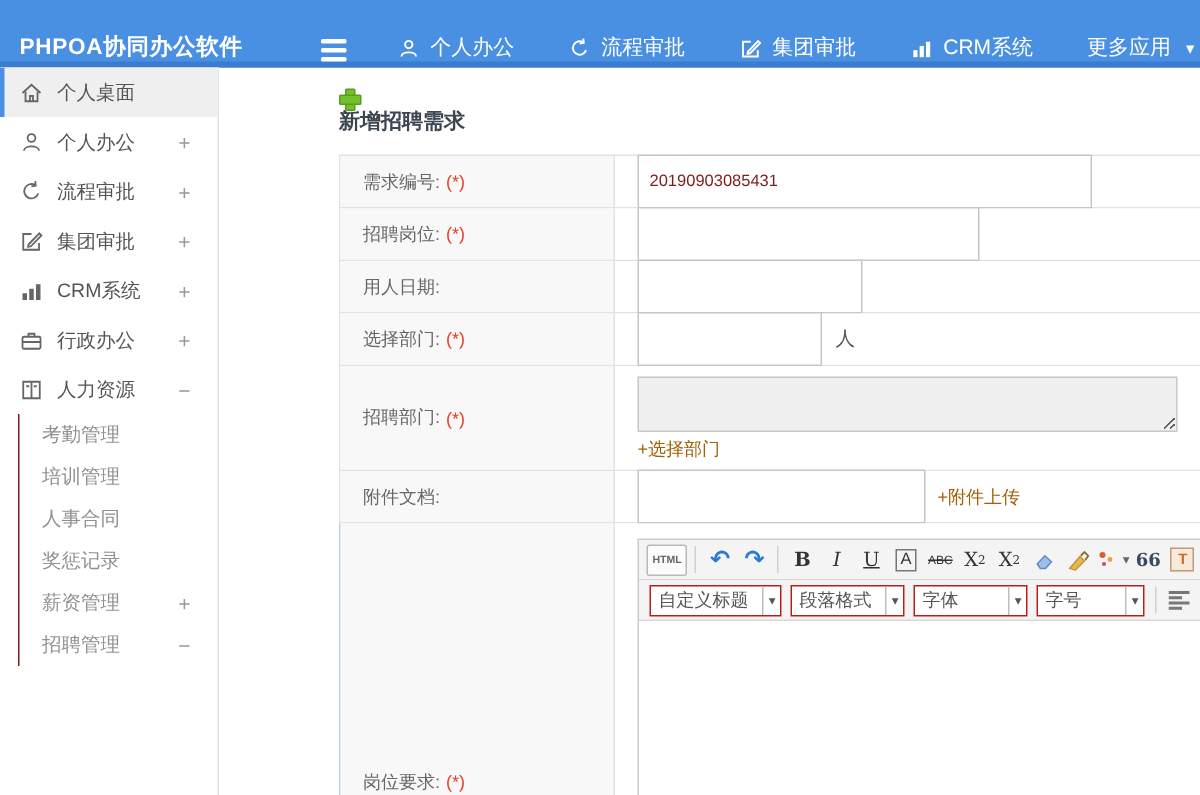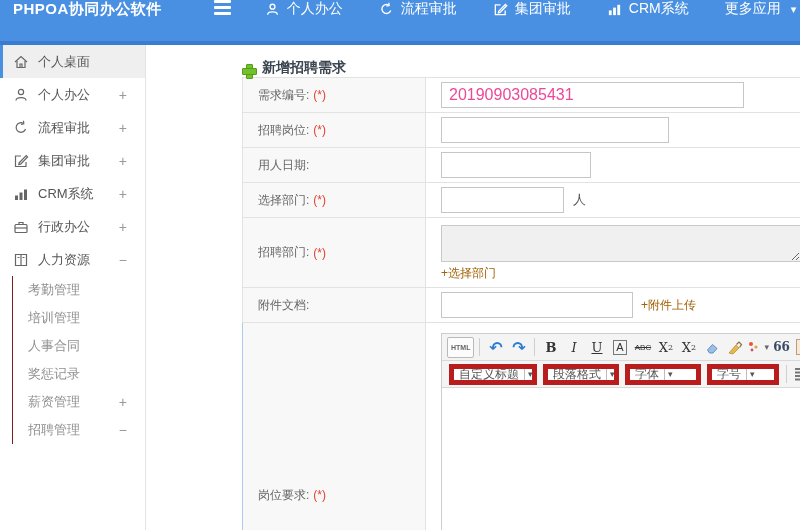--- a/index.html
+++ b/index.html
@@ -4,66 +4,66 @@
 <style>
   * { margin:0; padding:0; box-sizing:border-box; }
   html,body { background:#fff; }
   .screen {
     position:relative; width:800px; height:530px; overflow:hidden;
     font-family:"Liberation Sans","DejaVu Sans",sans-serif; background:#fff; color:#555;
   }
   
   .topbar {
     height:45px; background:#4a90e2; border-bottom:4px solid #3a7cd0;
-    display:flex; align-items:flex-start; color:#fff; white-space:nowrap;
+    display:flex; align-items:flex-end; color:#fff; white-space:nowrap;
   }
   .logo { font-size:15px; font-weight:bold; padding-left:13px; letter-spacing:.5px; }
   .hamburger { margin-left:52px; display:inline-flex; flex-direction:column; gap:3px; cursor:pointer; }
   .hamburger i { display:block; width:17px; height:3px; background:#fff; border-radius:1px; }
   .topnav { display:flex; align-items:center; margin-left:34px; }
   .nav-item { display:inline-flex; align-items:center; margin-right:36px; font-size:14px; cursor:pointer; }
   .nav-item svg { margin-right:7px; }
   .nav-caret { font-size:11px; margin-left:-26px; }
   
-  .body { display:flex; height:485px;gap:16px; }
+  .body { display:flex; height:485px; }
   aside {
     width:146px; min-width:146px; border-right:1px solid #e3e3e3; background:#fff;
     font-size:13px; color:#555; overflow:hidden;
   }
   .side-item {
     height:33px; display:flex; align-items:center; position:relative;
     padding-left:10px; border-left:3px solid transparent; cursor:pointer;
   }
   .side-item.active { background:#efefef; border-left-color:#4a90e2; }
   .side-item svg { margin-right:9px; flex:none; }
   .expander { position:absolute; right:18px; color:#999; font-size:14px; }
   .subnav { position:relative; margin-left:12px; border-left:1px solid #7f1d1d; }
   .sub-item { height:28px; display:flex; align-items:center; padding-left:15px; color:#909090; position:relative; cursor:pointer; }
   .subnav2 { position:relative; margin-left:10px; border-left:1px solid #e6e6e6; }
   .subnav2 .sub-item { padding-left:14px; }
   
   main { flex:1; padding:14px 0 0 80px; overflow:hidden; }
-  .page-title { display:flex; align-items:flex-end; margin-bottom:0; }
+  .page-title { display:flex; align-items:flex-start; margin-bottom:13px;flex-direction:column; }
   .plus-icon { position:relative; width:13px; height:13px; margin-right:7px; }
   .plus-icon:before, .plus-icon:after {
     content:""; position:absolute; background:#72c02c; border:1px solid #569e18; border-radius:1px;
   }
   .plus-icon:before { left:4px; top:0; width:5px; height:13px; }
   .plus-icon:after { left:0; top:4px; width:13px; height:5px; }
   .page-title h1 { font-size:14px; font-weight:bold; color:#3c4650; }
   
   .ftable { width:790px; border-top:1px solid #e2e2e2; font-size:12px; }
   .frow { display:flex; border-bottom:1px solid #e2e2e2; border-left:1px solid #e2e2e2; }
   .flabel {
     width:183px; min-width:183px; background:#f8f8f8; border-right:1px solid #e2e2e2;
     display:flex; align-items:center; padding-left:15px; color:#666;
   }
   .req { color:#e4422f; margin-left:4px; }
   .fvalue { flex:1; background:#fff; display:flex; align-items:center; padding-left:15px; }
-  .txt { border:1px solid #c6c6c6; height:26px; padding:0 7px; font-size:16px; color:#ec4899;
+  .txt { border:1px solid #c6c6c6; height:36px; padding:0 7px; font-size:11px; color:#7f1d1d;
          font-family:"Liberation Sans",sans-serif; background:#fff; outline:none; }
   .link { color:#a16207; font-size:12px; text-decoration:none; cursor:pointer; }
   .fvalue .suffix { margin-left:9px; color:#555; font-size:13px; }
   .dept-cell { flex-direction:column; align-items:flex-start; justify-content:center; padding:7px 0 5px 15px; }
   .dept-cell textarea {
     width:360px; height:47px; background:#f0f0f0; border:1px solid #c9c9c9; resize:both;
     font-family:"Liberation Sans",sans-serif; outline:none;
   }
   .dept-cell .link { margin-top:3px; }
   .req-cell { align-items:flex-start; padding-top:10px; }
@@ -80,22 +80,22 @@
   .tbtn.italic { font-style:italic; }
   .tbtn.underl { text-decoration:underline; }
   .tbtn.fontbox span { border:1px solid #777; padding:0 2px; font-size:11px; line-height:13px; }
   .tbtn.strike { font-size:8px; text-decoration:line-through; letter-spacing:0; }
   .tbtn sup,.tbtn sub { font-size:8px; }
   .tbtn.quote { font-weight:bold; font-size:12px; color:#3a4a66; font-family:"DejaVu Serif",serif; }
   .tbtn .caret { font-size:9px; color:#666; margin-left:2px; }
   .tsep { width:1px; height:18px; background:#cfcfcf; margin:0 4px; flex:none; }
   .clipT { border:1px solid #c09a7a; background:#f7ead9; color:#d2691e; font-size:10px; font-weight:bold;
            width:16px; height:16px; display:inline-flex; align-items:center; justify-content:center; }
-  .ed-select { display:inline-flex; align-items:center; justify-content:flex-start; background:#fff;
-               border:5px solid #b91c1c; height:21px; margin:0 3px; font-size:12px; color:#555; padding-left:5px; cursor:pointer; }
+  .ed-select { display:inline-flex; align-items:center; justify-content:space-between; background:#fff;
+               border:1px solid #b91c1c; height:21px; margin:0 3px; font-size:12px; color:#555; padding-left:5px; cursor:pointer; }
   .ed-select .caret { border-left:1px solid #bdbdbd; height:100%; display:inline-flex; align-items:center;
                       padding:0 3px; margin-left:5px; font-size:9px; color:#555; }
   .ed-body { height:300px; background:#fff; }
 </style>
 </head>
 <body>
 
 <div class="screen">
 
   <div class="topbar">

